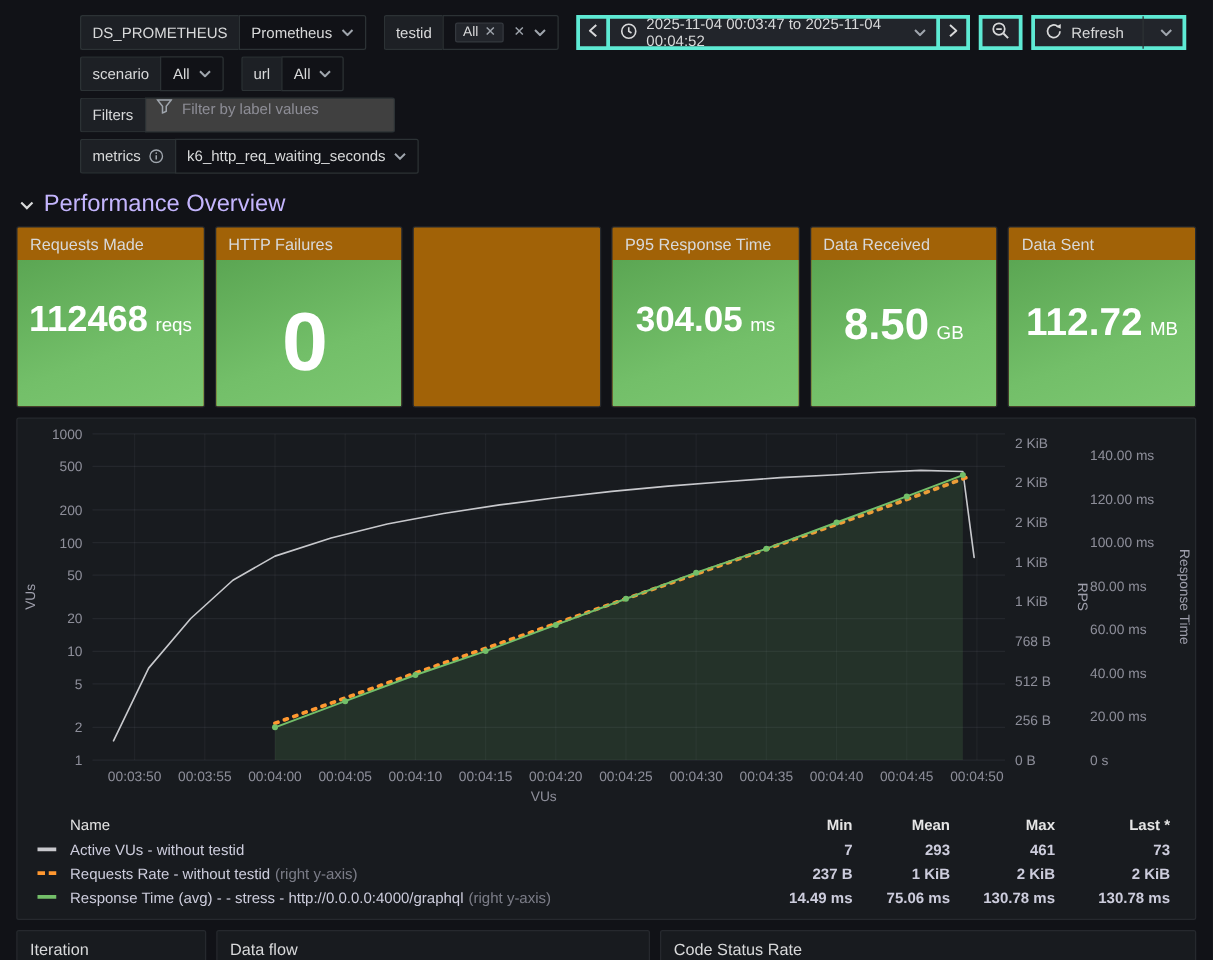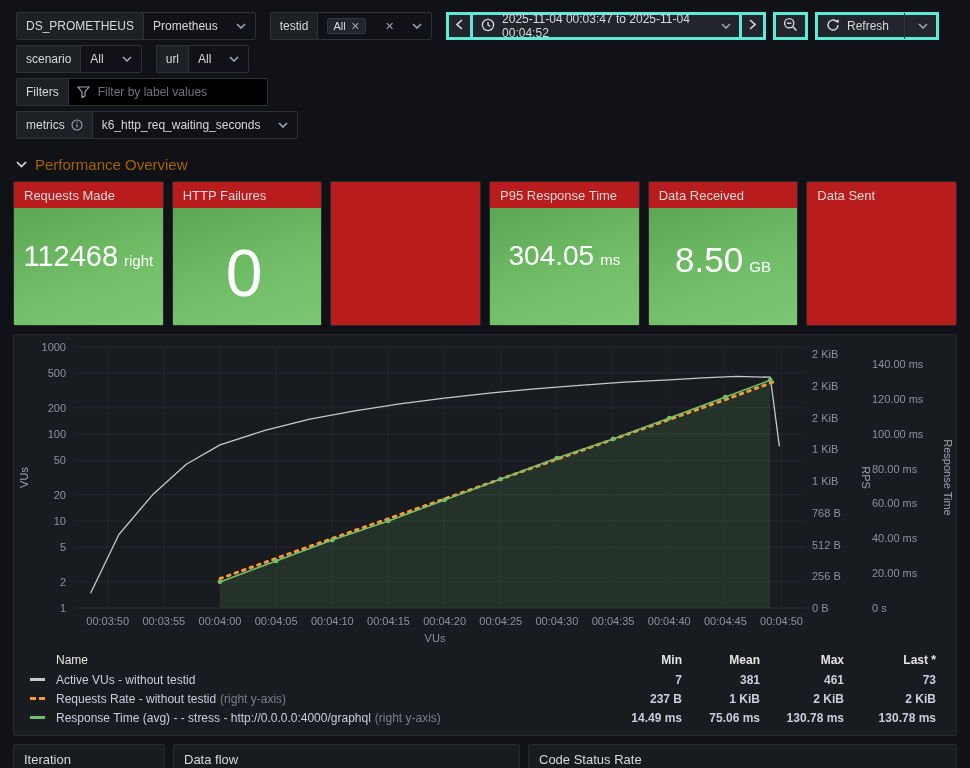--- a/index.html
+++ b/index.html
@@ -4,50 +4,50 @@
 <style>
   * { box-sizing: border-box; }
   html,body { margin:0; padding:0; }
   body {
     width:970px; height:768px; overflow:hidden;
     background:#111217; color:#ccccdc;
     font-family:"Liberation Sans", sans-serif;
     font-size:12px;
   }
   
-  .toolbar { padding:12px 31px 0 16px; }
+  .toolbar { padding:12px 21px 0 16px;margin-left:48px; }
   .tb-row { display:flex; align-items:center; margin-bottom:5px; }
   .tb-row.space { justify-content:space-between; }
   .group { display:flex; align-items:center; margin-right:14px; }
   .ctl { display:flex; align-items:center; height:28px; border:1px solid #2c3235; background:#16181d; padding:0 9px; font-size:12px; color:#d8d9da; white-space:nowrap; }
   .ctl-label { background:#1d2025; border-right:none; border-radius:2px 0 0 2px; font-weight:500; }
-  .ctl-select { background:#111217; border-radius:0 2px 2px 0; cursor:pointer; gap:12px; }
+  .ctl-select { background:#111217; border-radius:0 2px 2px 0; cursor:pointer; gap:1px; }
   .chev { display:inline-flex; margin-left:6px; color:#9fa5ad; }
   .chip { display:flex; align-items:center; background:#22252b; border:1px solid #34383e; border-radius:2px; padding:1px 5px; font-size:11px; gap:5px; margin-right:7px; }
   .x-icon { color:#9fa5ad; font-size:11px; line-height:1; cursor:pointer; }
-  .filter-input { display:flex; align-items:center; height:28px; border:1px solid #2c3235; background:#000000; border-radius:0 2px 2px 0; padding:0 8px; width:200px; gap:6px; }
+  .filter-input { display:flex; align-items:flex-start; height:28px; border:1px solid #2c3235; background:#404040; border-radius:0 2px 2px 0; padding:0 8px; width:200px; gap:6px; }
   .filter-input input { background:transparent; border:none; outline:none; color:#ccccdc; font-size:12px; width:100%; font-family:"Liberation Sans",sans-serif; }
   .filter-input input::placeholder { color:rgba(204,204,220,0.55); }
   .info-icon { margin-left:6px; color:#9fa5ad; display:inline-flex; }
   
   .btn-group { display:flex; align-items:center; }
   .btn { display:flex; align-items:center; height:28px; background:#22252b; border:3px solid #5eead4; color:#d8d9da; padding:0 8px; cursor:pointer; gap:7px; font-size:12px; }
   .btn + .btn { border-left:none; }
   .btn.square { padding:0 7px; }
   .btn .divider { width:1px; height:26px; background:#2c3235; margin:0 0 0 8px; }
   .gap8 { width:8px; }
   
   .section-header { display:flex; align-items:center; gap:8px; margin:14px 16px 6px 16px; height:22px; cursor:pointer; }
-  .section-title { font-size:15px; font-weight:500; color:#a16207; }
+  .section-title { font-size:19px; font-weight:500; color:#c4b5fd; }
   
   .stats-row { display:flex; gap:8px; margin:0 13px; }
-  .stat-panel { flex:1; height:145px; background:#b91c1c; border:1px solid #26292e; border-radius:2px; display:flex; flex-direction:column; overflow:hidden; }
+  .stat-panel { flex:1; height:145px; background:#a16207; border:1px solid #26292e; border-radius:2px; display:flex; flex-direction:column; overflow:hidden; }
   .stat-header { padding:6px 10px 5px 10px; font-size:13px; color:#d8d9da; cursor:pointer; }
   .stat-body { flex:1; background:linear-gradient(160deg,#5ba653 0%,#73bf69 60%,#7cc771 100%); display:flex; align-items:baseline; justify-content:center; color:#ffffff; padding-top:34px; }
-  .stat-value { font-size:28px; font-weight:400; line-height:1;text-align:right; }
+  .stat-value { font-size:28px; font-weight:700; line-height:1;text-align:right; }
   .stat-suffix { font-size:15px; font-weight:500; margin-left:6px; }
   .stat-panel:nth-child(1) .stat-value { font-size:29px; }
   .stat-panel:nth-child(2) .stat-body { padding-top:12px; align-items:center; }
   .stat-panel:nth-child(2) .stat-value { font-size:66px; }
   .stat-panel:nth-child(3) .stat-value { font-size:31px; }
   .stat-panel:nth-child(5) .stat-value { font-size:35px; }
   .stat-panel:nth-child(6) .stat-value { font-size:31px; }
   
   .chart-panel { margin:8px 13px 0 13px; background:#181b1f; border:1px solid #26292e; border-radius:2px; padding:0; }
   .chart-svg-wrap { width:100%; }
@@ -234,21 +234,21 @@
       </svg>
   </span>
   <span class="section-title">Performance Overview</span>
 </div>
 
 <div class="stats-row">
   <div class="stat-panel">
     <div class="stat-header">Requests Made</div>
     <div class="stat-body">
       <span class="stat-value">112468</span>
-      <span class="stat-suffix">right</span>
+      <span class="stat-suffix">reqs</span>
     </div>
   </div>
   <div class="stat-panel">
     <div class="stat-header">HTTP Failures</div>
     <div class="stat-body">
       <span class="stat-value">0</span>
       <span class="stat-suffix"></span>
     </div>
   </div>
   <div class="stat-panel">
@@ -262,20 +262,24 @@
   </div>
   <div class="stat-panel">
     <div class="stat-header">Data Received</div>
     <div class="stat-body">
       <span class="stat-value">8.50</span>
       <span class="stat-suffix">GB</span>
     </div>
   </div>
   <div class="stat-panel">
     <div class="stat-header">Data Sent</div>
+    <div class="stat-body">
+      <span class="stat-value">112.72</span>
+      <span class="stat-suffix">MB</span>
+    </div>
   </div>
 </div>
 
 <div class="chart-panel">
   <div class="chart-svg-wrap">
     <svg id="chart-svg" width="100%" height="296" viewBox="0 0 942 296" preserveAspectRatio="none">
         <line x1="60" x2="790" y1="273" y2="273" stroke="rgba(204,204,220,0.07)"></line>
         <text x="52" y="277" text-anchor="end" class="tick">1</text>
         <line x1="60" x2="790" y1="246.81039037723363" y2="246.81039037723363" stroke="rgba(204,204,220,0.07)"></line>
         <text x="52" y="250.81039037723363" text-anchor="end" class="tick">2</text>
@@ -370,21 +374,21 @@
       <div class="legend-head num">Last *</div>
 
       <div class="legend-cell">
           <span class="legend-marker" style="border-top: 3px solid rgb(199, 200, 204);"></span>
         </div>
       <div class="legend-cell legend-name">
         <span>Active VUs - without testid</span>
         <span class="legend-dim"></span>
       </div>
       <div class="legend-cell num">7</div>
-      <div class="legend-cell num">381</div>
+      <div class="legend-cell num">293</div>
       <div class="legend-cell num">461</div>
       <div class="legend-cell num">73</div>
 
       <div class="legend-cell">
           <span class="legend-marker" style="border-top: 3px dashed rgb(255, 152, 48);"></span>
         </div>
       <div class="legend-cell legend-name">
         <span>Requests Rate - without testid</span>
         <span class="legend-dim">(right y-axis)</span>
       </div>

